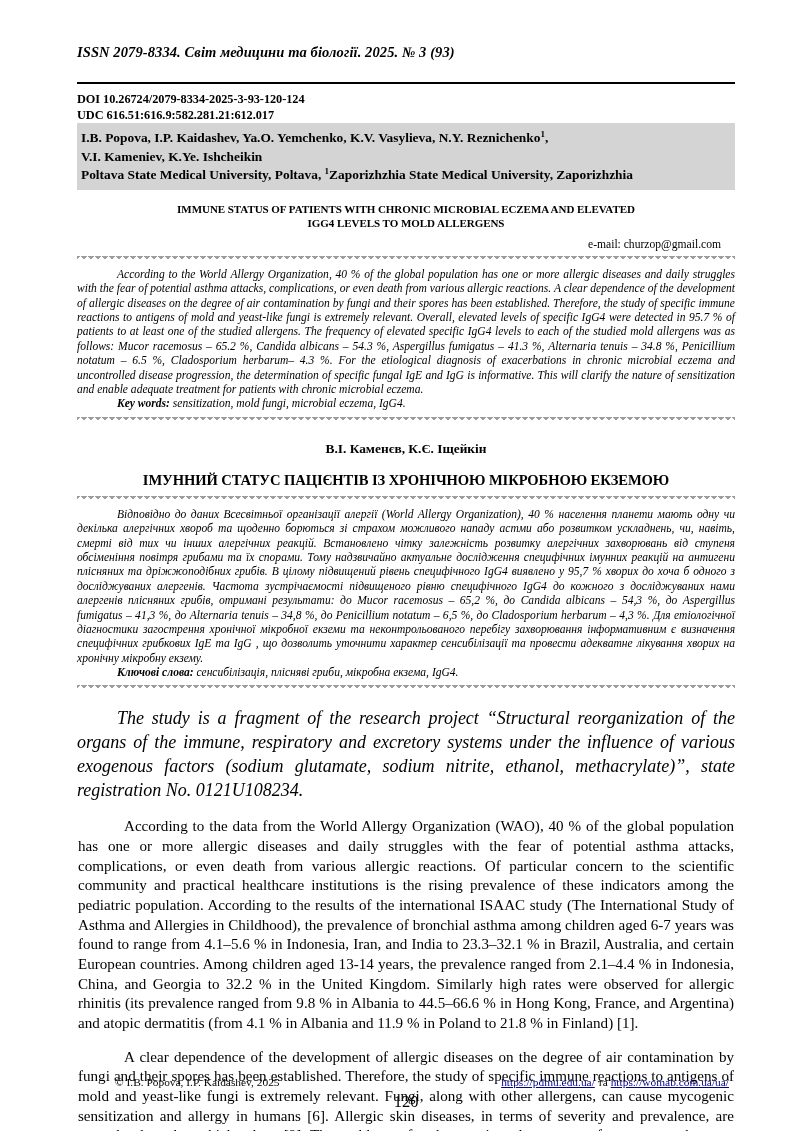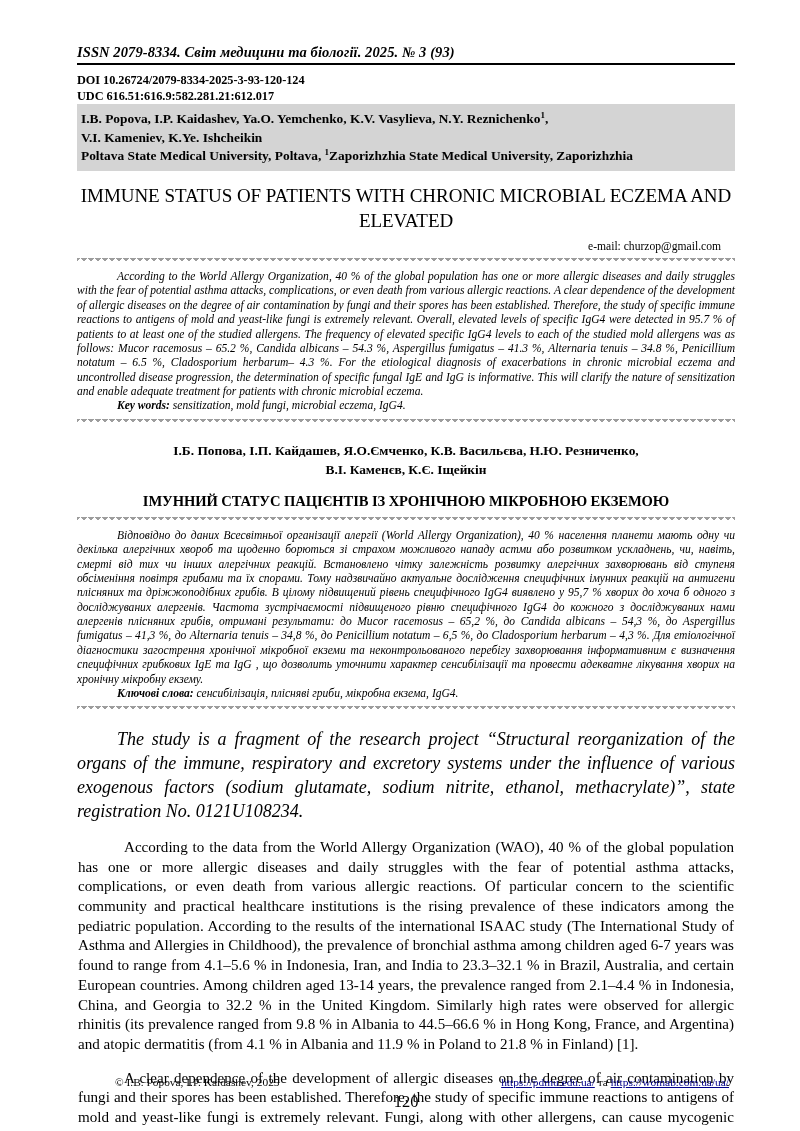--- a/index.html
+++ b/index.html
@@ -28,21 +28,21 @@
     top: 44px;
     width: 658px;
   }
 
   
   .running-head {
     font-style: italic;
     font-weight: bold;
     font-size: 14.5px;
     letter-spacing: 0.1px;
-    padding-bottom: 2px;
+    padding-bottom: 21px;
   }
   .rule-thick {
     border-top: 2.5px solid #000;
     margin: 0 0 7px 0;
     height: 0;
   }
 
   
   .idline {
     font-weight: bold;
@@ -62,22 +62,22 @@
   }
   .author-block sup {
     font-size: 9px;
     vertical-align: super;
     line-height: 0;
   }
 
   
   .title-en {
     text-align: center;
-    font-weight: normal;
-    font-size: 19px;
+    font-weight: bold;
+    font-size: 11px;
     line-height: 1.32;
     margin-top: 12px;
     letter-spacing: -0.05px;
   }
   .email {
     text-align: right;
     font-size: 11.6px;
     margin-top: 7px;
     padding-right: 14px;
   }
@@ -203,35 +203,35 @@
     <div class="idline">UDC 616.51:616.9:582.281.21:612.017</div>
 
     <div class="author-block">
       <div><span>I.B. Popova, I.P. Kaidashev, Ya.O. Yemchenko, K.V. Vasylieva, N.Y. Reznichenko</span><sup>1</sup><span>,</span></div>
       <div>V.I. Kameniev, K.Ye. Ishcheikin</div>
       <div><span>Poltava State Medical University, Poltava,  </span><sup>1</sup><span>Zaporizhzhia State Medical University, Zaporizhzhia</span></div>
     </div>
 
     <div class="title-en">
       <div>IMMUNE STATUS OF PATIENTS WITH CHRONIC MICROBIAL ECZEMA AND ELEVATED</div>
+      <div>IGG4 LEVELS TO MOLD ALLERGENS</div>
     </div>
 
     <div class="email">e-mail: churzop@gmail.com</div>
 
     <div class="zigzag"></div>
 
     <div class="abstract">
       <p>According to the World Allergy Organization, 40 % of the global population has one or more allergic diseases and daily struggles with the fear of potential asthma attacks, complications, or even death from various allergic reactions. A clear dependence of the development of allergic diseases on the degree of air contamination by fungi and their spores has been established. Therefore, the study of specific immune reactions to antigens of mold and yeast-like fungi is extremely relevant. Overall, elevated levels of specific IgG4 were detected in 95.7 % of patients to at least one of the studied allergens. The frequency of elevated specific IgG4 levels to each of the studied mold allergens was as follows: Mucor racemosus – 65.2 %, Candida albicans – 54.3 %, Aspergillus fumigatus – 41.3 %, Alternaria tenuis – 34.8 %, Penicillium notatum – 6.5 %, Cladosporium herbarum– 4.3 %. For the etiological diagnosis of exacerbations in chronic microbial eczema and uncontrolled disease progression, the determination of specific fungal IgE and IgG is informative. This will clarify the nature of sensitization and enable adequate treatment for patients with chronic microbial eczema.</p>
       <p class="kw"><b>Key words:</b><span> sensitization, mold fungi, microbial eczema, IgG4.</span></p>
     </div>
 
     <div class="zigzag"></div>
 
     <div class="author-ua">
-      <div>І.Б. Попова, І.П. Кайдашев, Я.О.Ємченко, К.В. Васильєва, Н.Ю. Резниченко,</div>
       <div>В.І. Каменєв, К.Є. Іщейкін</div>
     </div>
 
     <div class="title-ua">
       <div>ІМУННИЙ СТАТУС ПАЦІЄНТІВ ІЗ ХРОНІЧНОЮ МІКРОБНОЮ ЕКЗЕМОЮ</div>
     </div>
 
     <div class="zigzag"></div>
 
     <div class="abstract">

